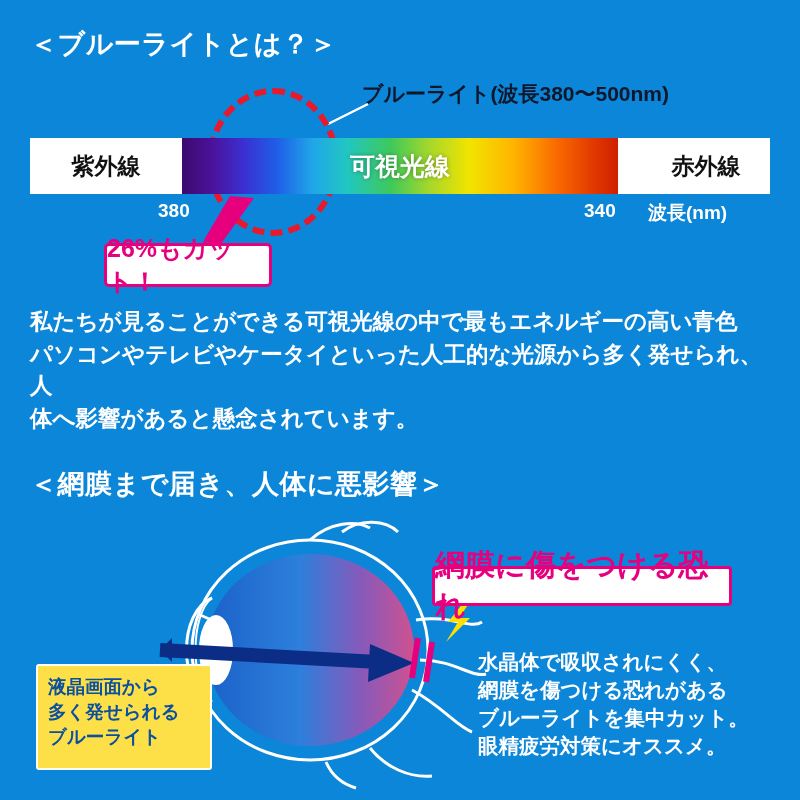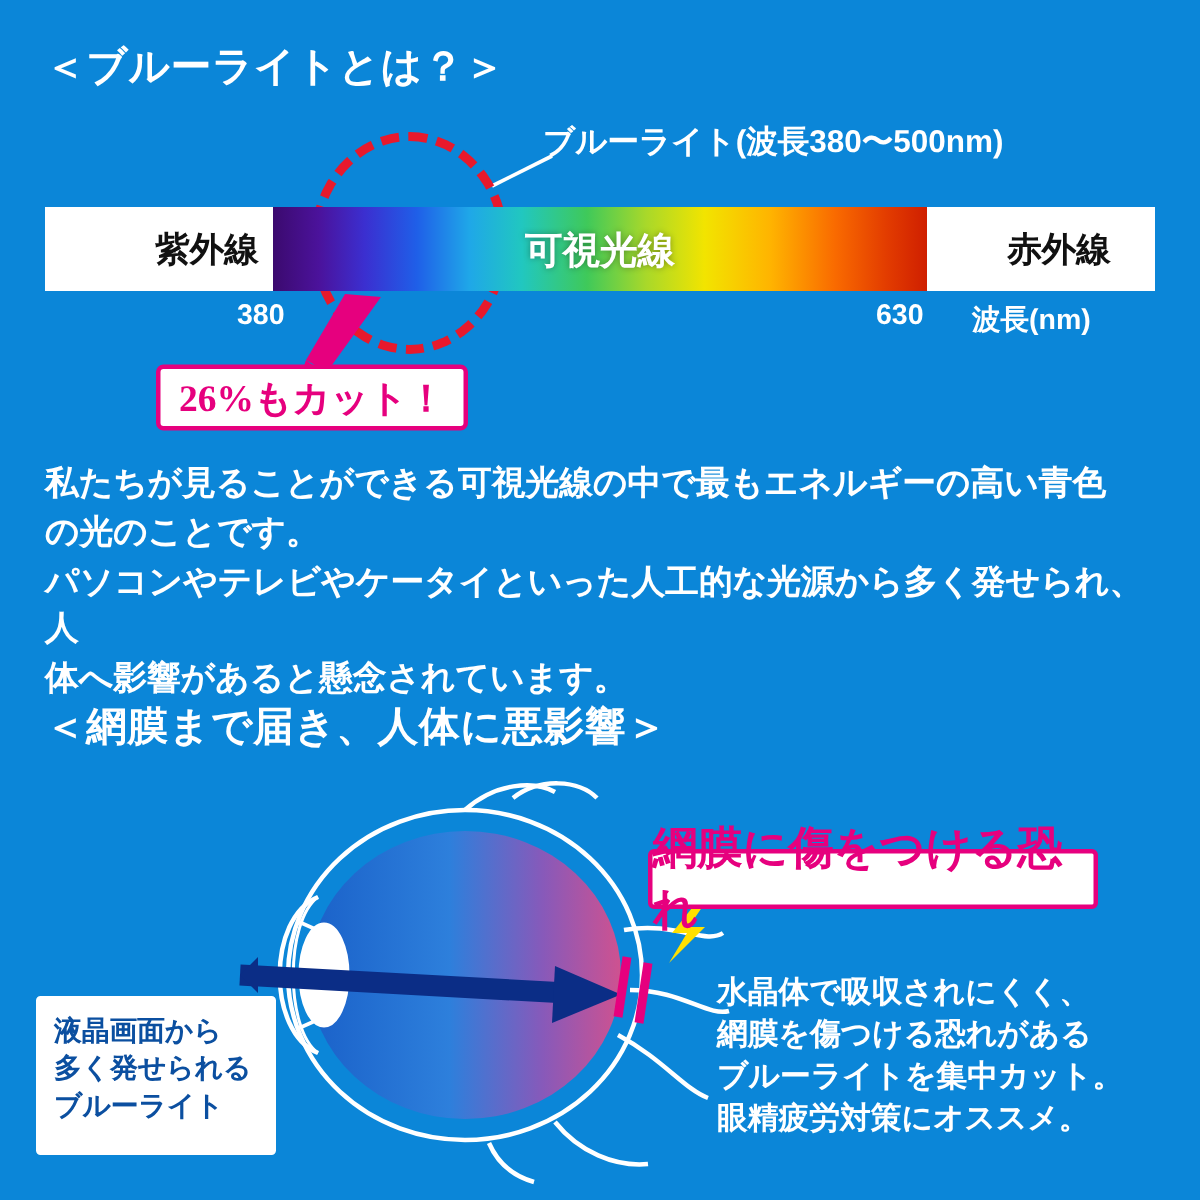--- a/index.html
+++ b/index.html
@@ -51,21 +51,20 @@
     position: absolute;
     left: 0; top: 0;
     width: 152px; height: 56px;
     background: #ffffff;
     display: flex;
     align-items: center;
     justify-content: center;
     color: #111111;
     font-size: 23px;
     font-weight: bold;
-    padding-left: 32px;
   }
   .seg-ir {
     position: absolute;
     right: 0; top: 0;
     width: 128px; height: 56px;
     background: #ffffff;
     display: flex;
     align-items: center;
     justify-content: center;
     color: #111111;
@@ -131,21 +130,21 @@
     font-weight: bold;
   }
 
   
   .bluelight-label {
     position: absolute;
     left: 362px;
     top: 80px;
     font-size: 21px;
     font-weight: bold;
-    color: #ffffff;
+    color: #0f172a;
     white-space: nowrap;
   }
   .dashed-ellipse {
     position: absolute;
     left: 207px;
     top: 88px;
     width: 132px;
     height: 148px;
     border: 6px dashed #e8192c;
     border-radius: 50%;
@@ -157,34 +156,33 @@
     top: 100px;
     width: 48px;
     height: 26px;
   }
 
   
   .cut-badge {
     position: absolute;
     left: 104px;
     top: 243px;
-    width: 208px;
+    width: 168px;
     height: 44px;
     background: #ffffff;
     border: 3px solid #e6007e;
     border-radius: 5px;
     box-sizing: border-box;
     display: flex;
     align-items: center;
     justify-content: center;
     color: #e6007e;
     font-size: 25px;
     font-weight: bold;
     letter-spacing: 0px;
-    font-family: Liberation Serif, serif;
   }
   .cut-arrow {
     position: absolute;
     left: 196px;
     top: 196px;
     width: 66px;
     height: 58px;
   }
 
   
@@ -224,25 +222,25 @@
     box-sizing: border-box;
     display: flex;
     align-items: center;
     justify-content: center;
     color: #e6007e;
     font-size: 30px;
     font-weight: bold;
   }
   .box-lcd {
     position: absolute;
-    left: 24px;
+    left: 36px;
     top: 664px;
-    width: 160px;
+    width: 176px;
     height: 106px;
-    background: #ffffff;
+    background: #fde047;
     border: 2px solid #ffffff;
     border-radius: 3px;
     box-sizing: border-box;
     padding: 8px 8px 0 10px;
     color: #0b4fa0;
     font-size: 18.5px;
     line-height: 25px;
     font-weight: bold;
   }
   .lower-text {
@@ -275,32 +273,31 @@
   <div class="spectrum-wrap">
     <div class="spectrum-bar">
       <div class="seg-uv">紫外線</div>
       <div class="seg-visible"></div>
       <div class="seg-ir">赤外線</div>
       <div class="visible-label">可視光線</div>
     </div>
   </div>
 
   <div class="wl-380">380</div>
-  <div class="wl-780">630</div>
+  <div class="wl-780">340</div>
   <div class="wl-unit">波長(nm)</div>
 
   <svg class="cut-arrow" viewBox="0 0 66 58">
     <path d="M58 2 L22 52 L8 44 L34 0 Z" fill="#e6007e"></path>
     <path d="M8 44 L4 56 L20 53 Z" fill="#e6007e"></path>
   </svg>
   <div class="cut-badge">26%もカット！</div>
 
   <div class="body-text">
     <p>私たちが見ることができる可視光線の中で最もエネルギーの高い青色</p>
-    <p>の光のことです。</p>
     <p>パソコンやテレビやケータイといった人工的な光源から多く発せられ、人</p>
     <p>体へ影響があると懸念されています。</p>
   </div>
 
   <div class="heading" id="heading-2">＜網膜まで届き、人体に悪影響＞</div>
 
   <svg class="eye-area" viewBox="0 0 370 280">
     <defs>
       <linearGradient id="retinaGrad" x1="0" y1="0" x2="1" y2="0">
         <stop offset="0%" stop-color="#1b5fc8"></stop>

